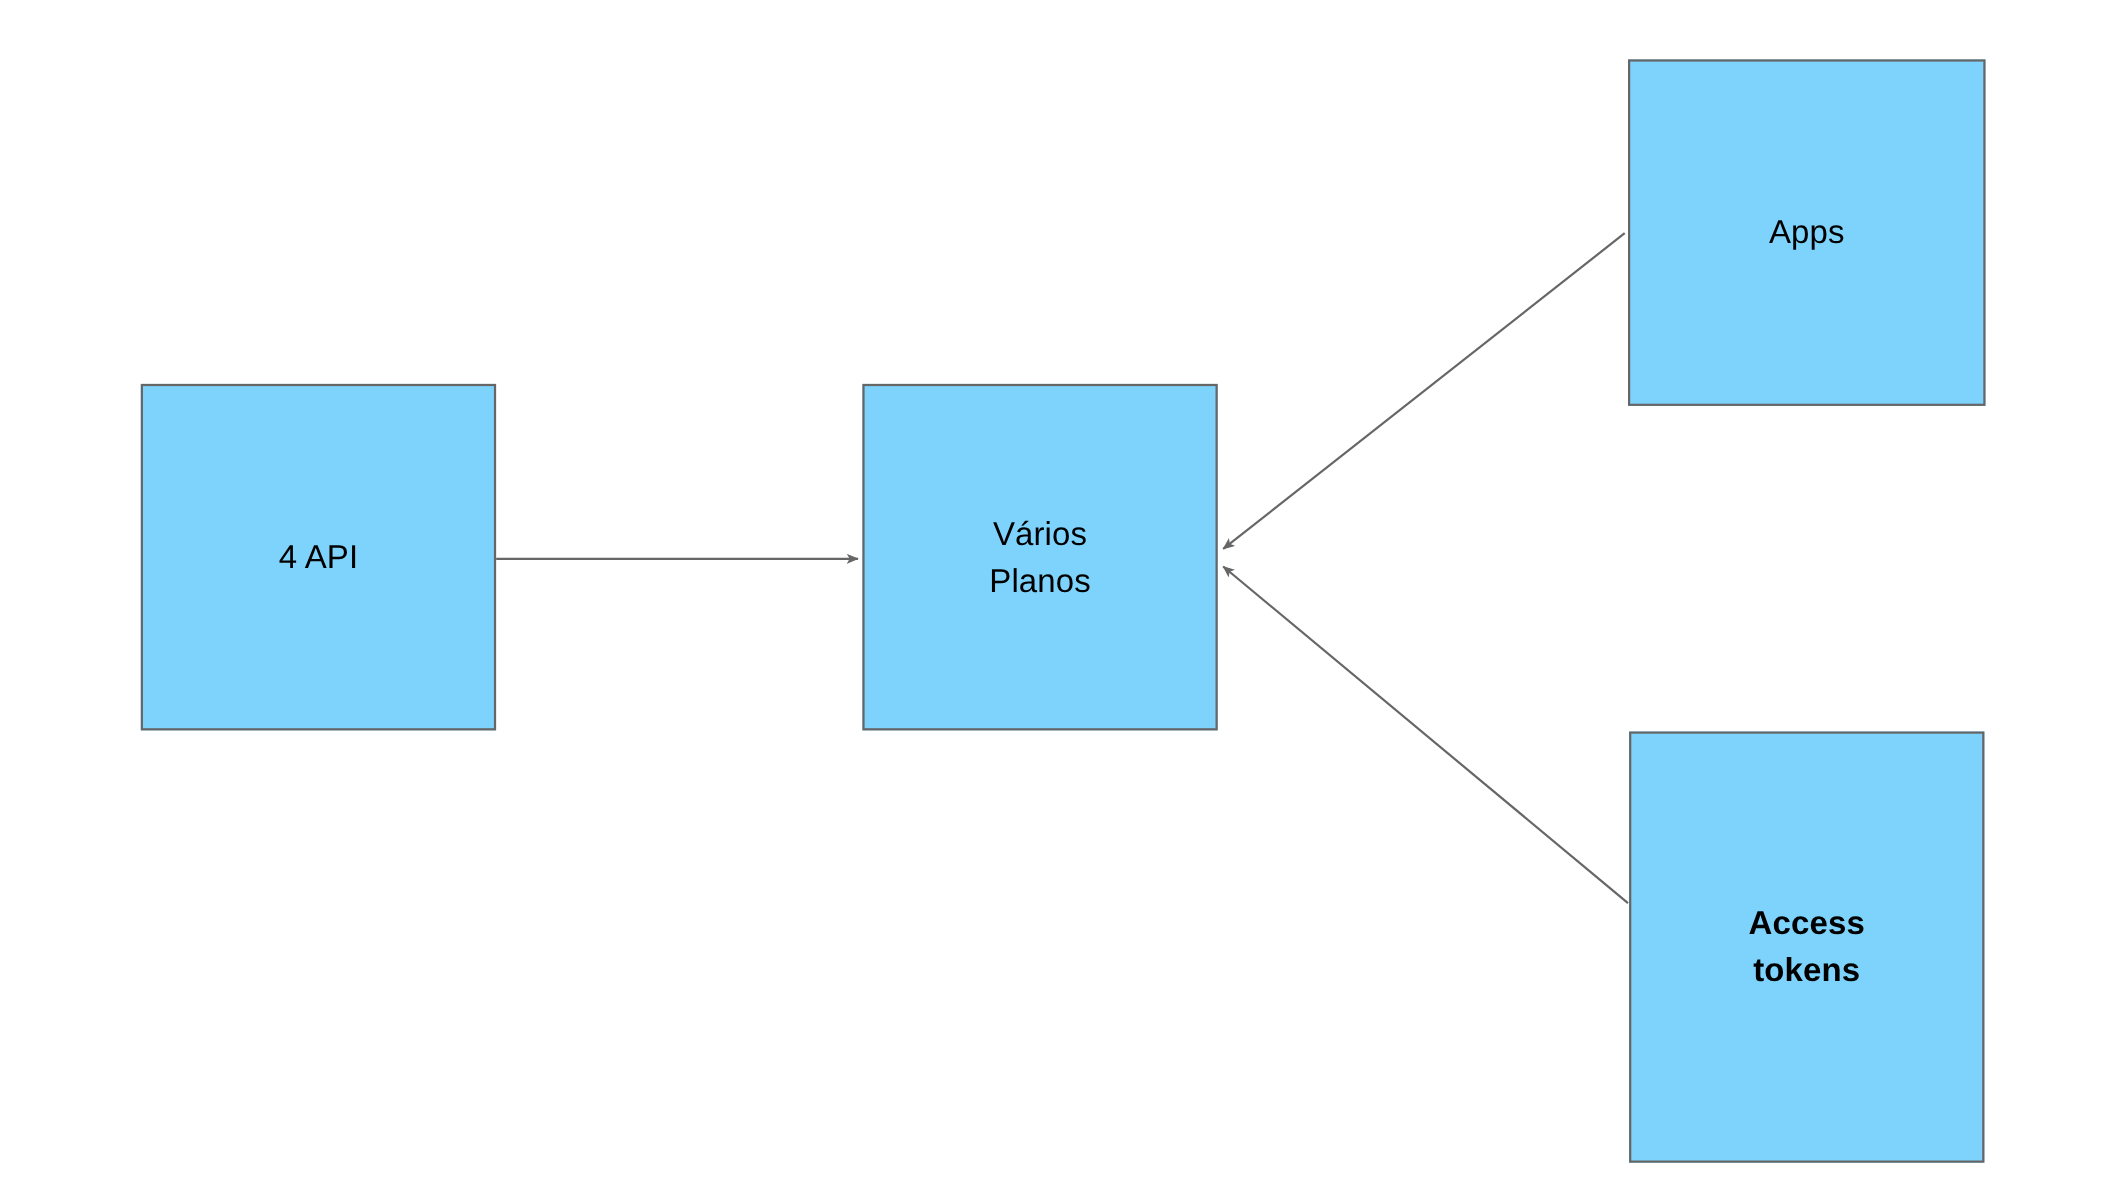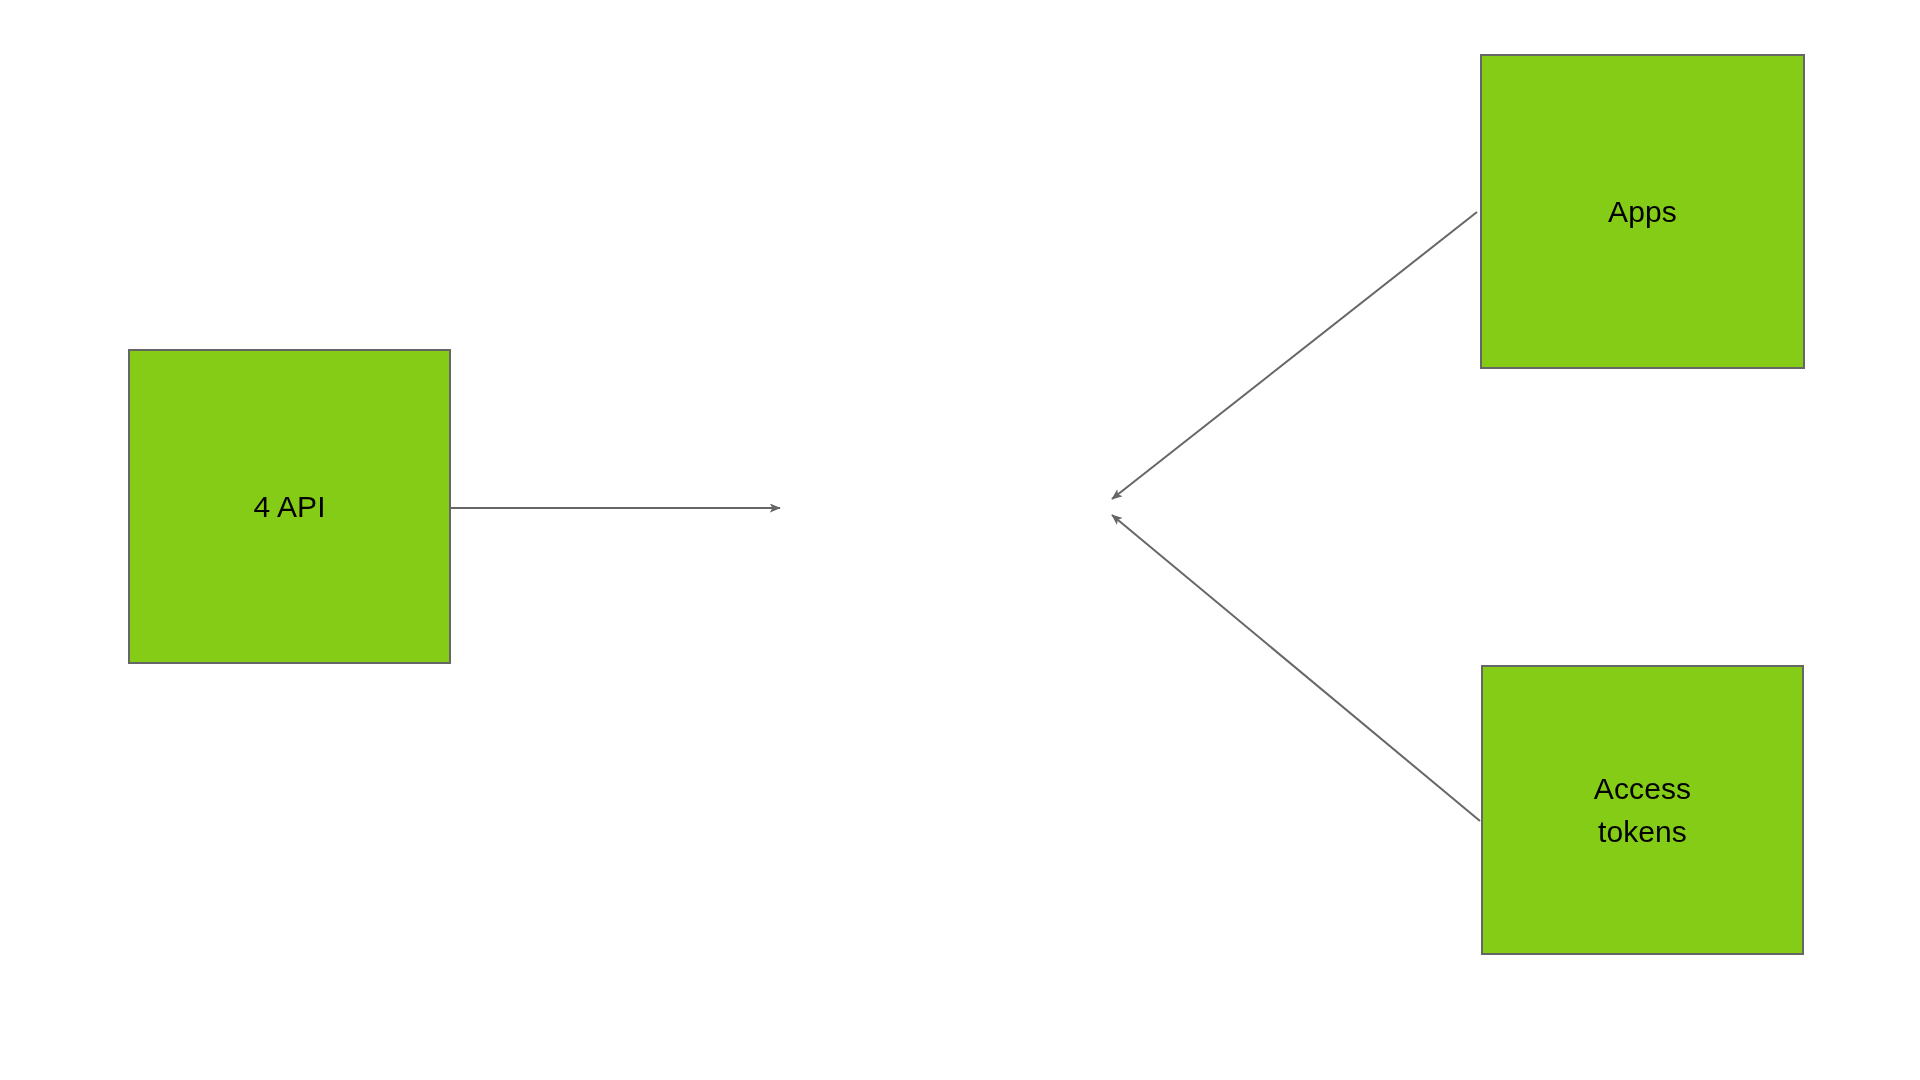--- a/index.html
+++ b/index.html
@@ -22,40 +22,40 @@
     position: absolute;
     left: 0;
     top: 0;
     width: 1920px;
     height: 1080px;
     pointer-events: none;
   }
   .node {
     position: absolute;
     box-sizing: border-box;
-    background: #84cc16;
+    background: #7dd3fc;
     border: 2px solid #666666;
     display: flex;
     align-items: center;
     justify-content: center;
     text-align: center;
   }
   .node-label {
     font-family: "Liberation Sans", sans-serif;
     font-size: 30px;
     line-height: 43px;
     color: #000000;
     white-space: pre-line;
     letter-spacing: 0.1px;
   }
   
   #node-api        { left: 128px;  top: 349px; width: 323px; height: 315px; }
   #node-planos     { left: 784px;  top: 349px; width: 323px; height: 315px; }
   #node-apps       { left: 1480px; top: 54px;  width: 325px; height: 315px; }
-  #node-tokens     { left: 1481px; top: 665px; width: 323px; height: 290px; }
+  #node-tokens     { left: 1481px; top: 665px; width: 323px; height: 392px; font-weight: bold; }
 </style>
 </head>
 <body>
 
 <div id="canvas">
 
   <svg id="edge-layer" viewBox="0 0 1920 1080">
     <defs>
       <marker id="arrow-head" markerWidth="11" markerHeight="9" refX="10.2" refY="4.5" orient="auto" markerUnits="userSpaceOnUse">
         <path d="M0,0 L11,4.5 L0,9 L2.6,4.5 Z" fill="#666666"></path>
@@ -66,20 +66,24 @@
 
     <line x1="1477" y1="212" x2="1112" y2="499" stroke="#666666" stroke-width="2" marker-end="url(#arrow-head)"></line>
 
     <line x1="1480" y1="821" x2="1112" y2="515" stroke="#666666" stroke-width="2" marker-end="url(#arrow-head)"></line>
   </svg>
 
   <div class="node" id="node-api">
     <span class="node-label">4 API</span>
   </div>
 
+  <div class="node" id="node-planos">
+    <span class="node-label">Vários
+Planos</span>
+  </div>
 
   <div class="node" id="node-apps">
     <span class="node-label">Apps</span>
   </div>
 
   <div class="node" id="node-tokens">
     <span class="node-label">Access
 tokens</span>
   </div>
 

